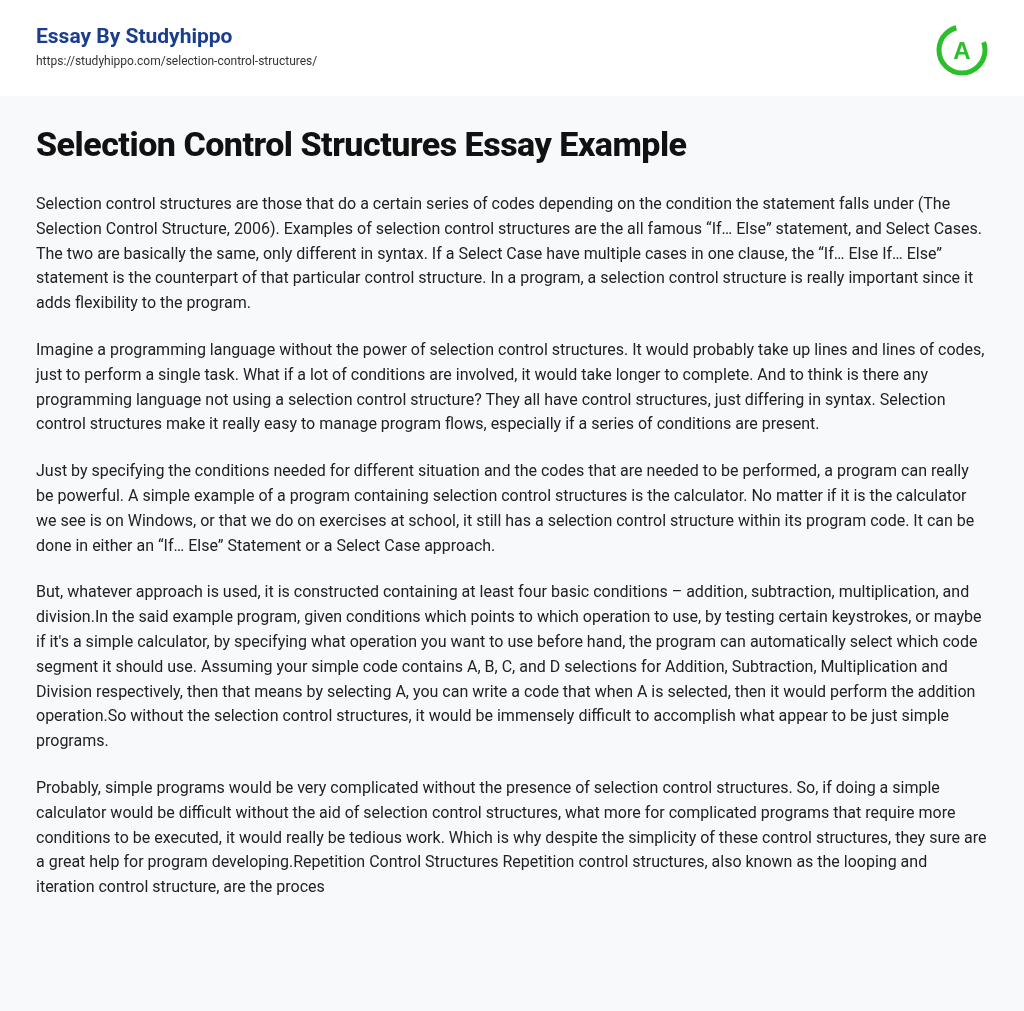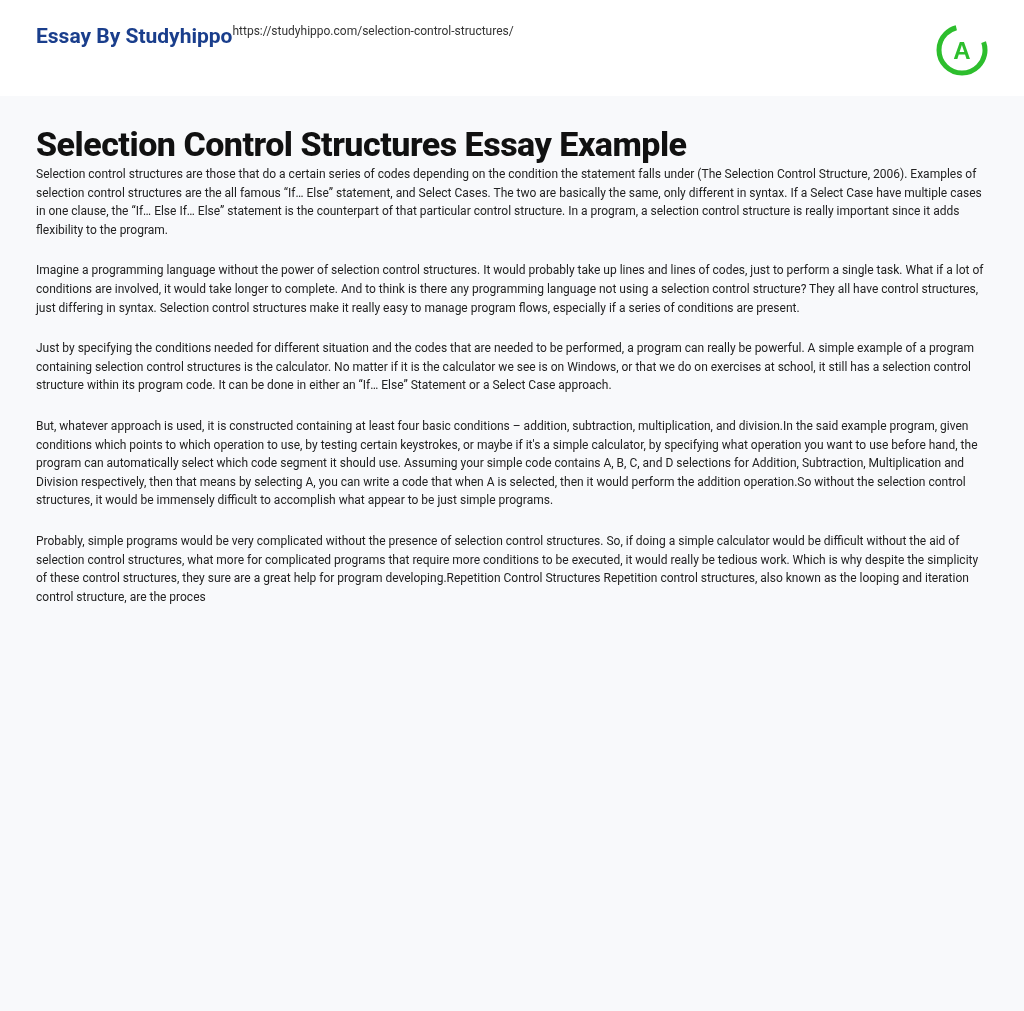--- a/index.html
+++ b/index.html
@@ -16,21 +16,21 @@
     }
     .header {
       background: #ffffff;
       padding: 24px 36px 20px 36px;
       display: flex;
       justify-content: space-between;
       align-items: flex-start;
     }
     .header-left {
       display: flex;
-      flex-direction: row;
+      flex-direction: column;
     }
     .site-name {
       color: #1a3e8c;
       font-size: 21px;
       font-weight: 700;
       margin-bottom: 6px;
     }
     .site-url {
       color: #333;
       font-size: 12px;
@@ -44,25 +44,25 @@
       width: 100%;
       height: 100%;
     }
     .content {
       padding: 28px 36px;
     }
     .page-title {
       font-size: 34px;
       font-weight: 800;
       color: #111;
-      margin-bottom: 1px;
+      margin-bottom: 28px;
       letter-spacing: -0.5px;
     }
     .paragraph {
-      font-size: 12px;
+      font-size: 16px;
       line-height: 1.55;
       color: #222;
       margin-bottom: 22px;
     }
   </style>
 </head>
 <body>
 
 <div class="header">
   <div class="header-left">

